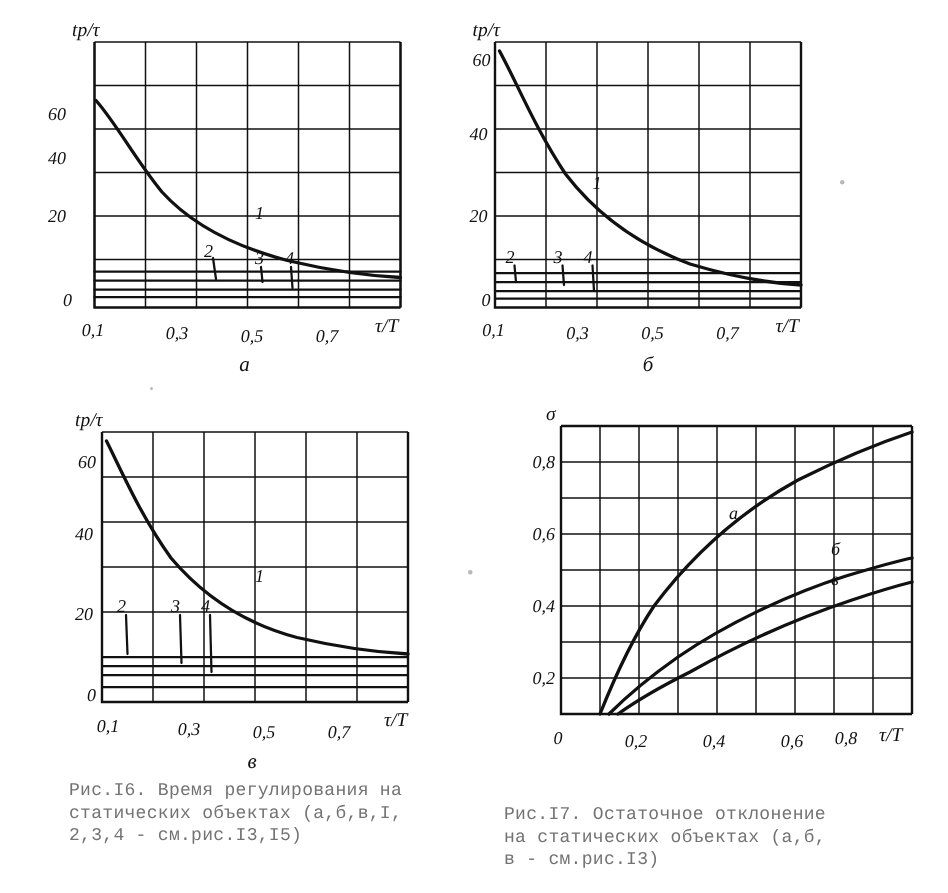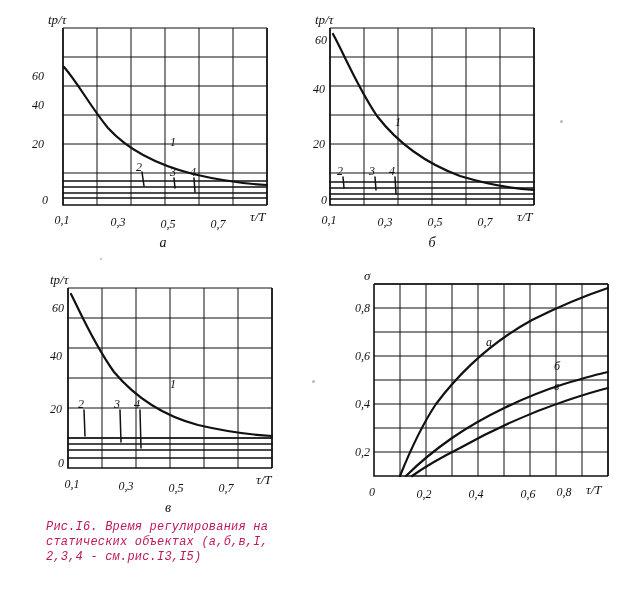--- a/index.html
+++ b/index.html
@@ -40,24 +40,23 @@
   }
   .grid{stroke:#111;stroke-width:1;fill:none;}
   .frame{stroke:#111;stroke-width:1.6;fill:none;}
   .curve{stroke:#111;stroke-width:2.2;fill:none;stroke-linecap:round;}
   .curve-thin{stroke:#111;stroke-width:1.5;fill:none;stroke-linecap:round;}
   .caption{
     position:absolute;
     font-family:"Liberation Mono","DejaVu Sans Mono",monospace;
     font-size:12px;
     line-height:15px;
-    color:#be185d;
+    color:#737373;
     white-space:pre-line;
     letter-spacing:0.2px;
-    font-style:italic;
   }
   #cap16{left:46px;top:520px;width:280px;}
   #cap17{left:336px;top:536px;width:290px;}
   .speck{position:absolute;background:#b9b9b9;border-radius:50%;}
 </style>
 </head>
 <body>
 
 <div class="page">
 
@@ -268,17 +267,20 @@
 
       <text class="curve-label" x="150" y="78">а</text>
       <text class="curve-label" x="218" y="102">б</text>
       <text class="curve-label" x="218" y="122">в</text>
     </svg>
   </div>
 
   <div class="caption" id="cap16">Рис.I6. Время регулирования на
 статических объектах (а,б,в,I,
 2,3,4 - см.рис.I3,I5)</div>
+  <div class="caption" id="cap17">Рис.I7. Остаточное отклонение
+на статических объектах (а,б,
+в - см.рис.I3)</div>
 
   <div class="speck" style="left:560px;top:120px;width:3px;height:3px;"></div>
   <div class="speck" style="left:312px;top:380px;width:3px;height:3px;"></div>
   <div class="speck" style="left:100px;top:258px;width:2px;height:2px;"></div>
 </div>
 
 </body></html>

